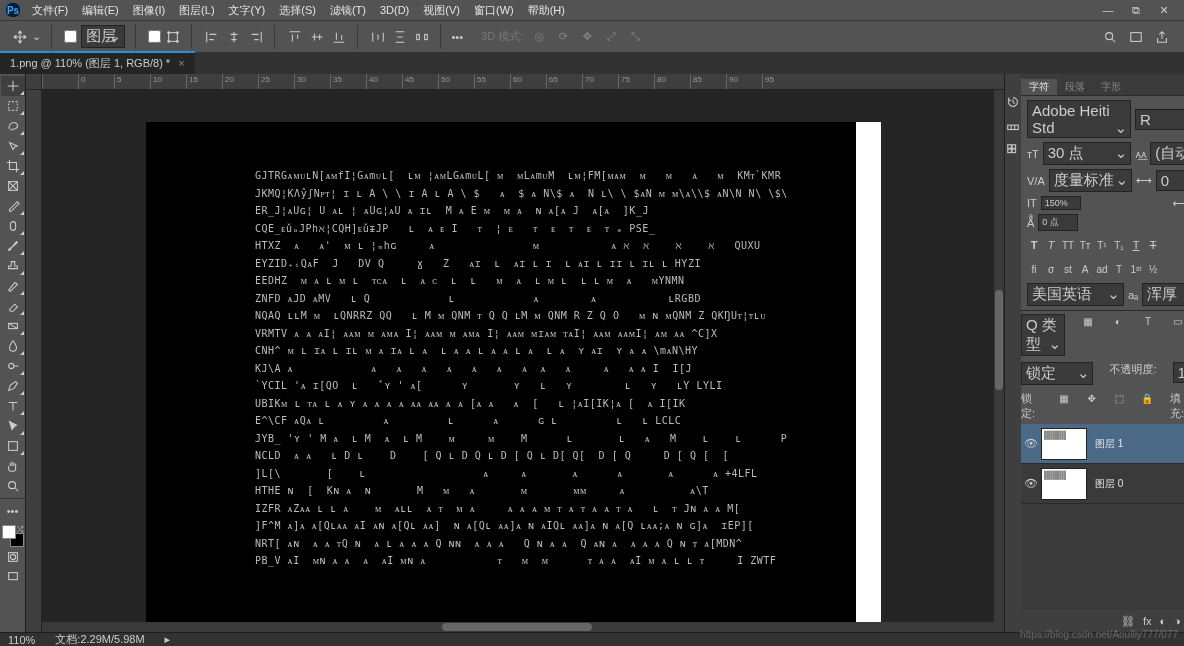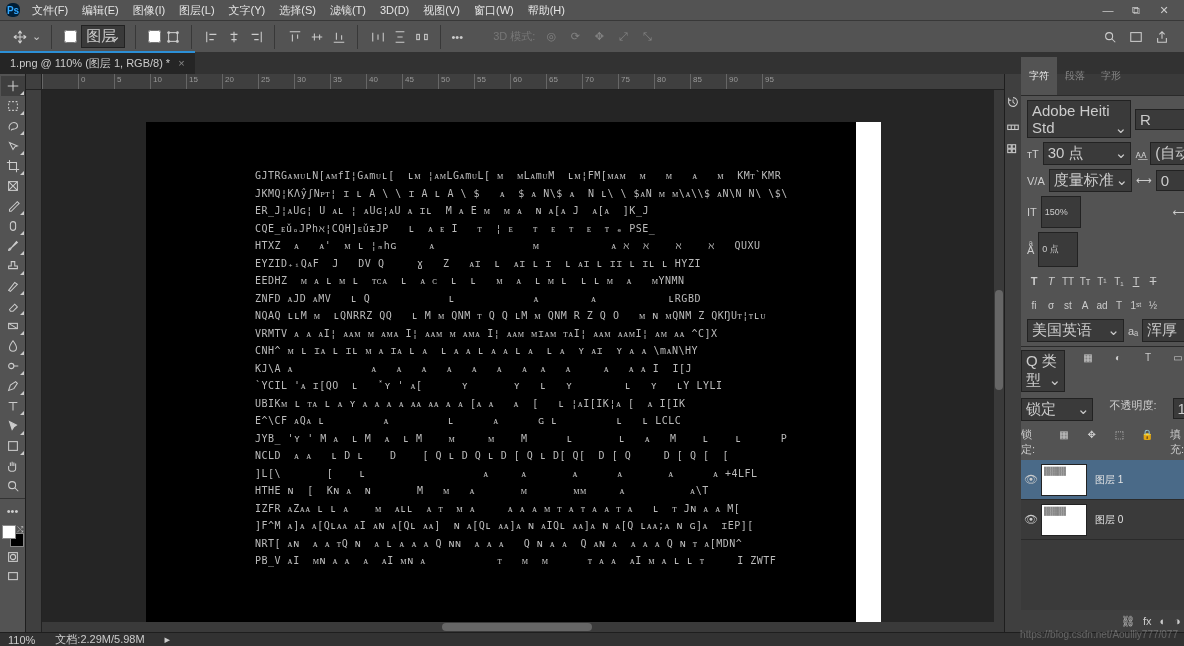--- a/index.html
+++ b/index.html
@@ -31,27 +31,27 @@
 .ruler-v{position:absolute;top:16px;left:0;bottom:0;width:16px;background:#3f3f3f;border-right:1px solid #222}
 .ruler-c{position:absolute;top:0;left:0;width:16px;height:16px;background:#3f3f3f;border-right:1px solid #222;border-bottom:1px solid #222}
 .canvas{position:absolute;top:48px;left:120px;width:735px;height:500px;background:#000;display:flex}
 .canvas-txt{flex:1;padding:45px 10px 10px 109px;font-family:monospace;font-size:10px;color:#bbb;letter-spacing:0.5px;line-height:17.5px;white-space:pre;overflow:hidden}
 .canvas-white{width:25px;background:#fff}
 .right{width:180px;background:#535353;display:flex;border-left:1px solid #1e1e1e}
 .rcol1{width:20px;background:#3f3f3f;display:flex;flex-direction:column;align-items:center;gap:8px;padding-top:20px}
 .rcol1 div{width:16px;height:16px;display:flex;align-items:center;justify-content:center;color:#bbb;font-size:10px}
 .rcol2{flex:1;display:flex;flex-direction:column}
 .ptabs{display:flex;height:22px;align-items:end;border-bottom:1px solid #2a2a2a;background:#3a3a3a}
-.ptab{padding:12px 8px;font-size:10px;color:#888}
+.ptab{padding:1px 8px;font-size:10px;color:#888}
 .ptab.active{color:#eee;background:#535353}
 .charpanel{padding:4px 6px;display:flex;flex-direction:column;gap:4px;font-size:9px}
 .crow{display:flex;align-items:center;gap:4px}
 .csel{background:#3a3a3a;border:1px solid #222;padding:1px 4px;flex:1;color:#ccc;font-size:15px;position:relative}
 .csel::after{content:"⌄";position:absolute;right:3px}
-.cinput{background:#3a3a3a;border:1px solid #222;padding:10px 3px;width:40px;color:#ccc;font-size:9px}
+.cinput{background:#3a3a3a;border:1px solid #222;padding:1px 3px;width:40px;color:#ccc;font-size:9px}
 .swatch{width:24px;height:14px;background:#fff;border:1px solid #222}
 .txtbtns{display:flex;gap:3px;padding:3px 0}
 .txtbtn{width:14px;height:14px;display:flex;align-items:center;justify-content:center;color:#ccc;font-size:10px}
 .proppanel{border-top:1px solid #2a2a2a;padding:0}
 .layerspanel{flex:1;display:flex;flex-direction:column;border-top:1px solid #2a2a2a}
 .layeropts{display:flex;align-items:flex-start;gap:16px;padding:3px 0;font-size:9px}
 .llist{flex:1;background:#3a3a3a;overflow:auto}
 .layer{display:flex;align-items:center;height:40px;border-bottom:1px solid #2a2a2a;padding-right:6px}
 .layer.sel{background:#4a6a88}
 .leye{width:20px;display:flex;justify-content:center;color:#ccc;font-size:11px}
@@ -161,21 +161,21 @@
         </svg>
       </span>
     <span class="opt-ico">
         <svg viewBox="0 0 16 16">
           <rect x="2" y="5" width="3" height="6"></rect>
           <rect x="11" y="5" width="3" height="6"></rect>
         </svg>
       </span>
   </div>
   <span class="opt-ico">•••</span>
-  <span style="margin-left:20px;color:#777">3D 模式:</span>
+  <span style="margin-left:8px;color:#777">3D 模式:</span>
   <span class="opt-ico" style="opacity:0.4">◎</span>
   <span class="opt-ico" style="opacity:0.4">⟳</span>
   <span class="opt-ico" style="opacity:0.4">✥</span>
   <span class="opt-ico" style="opacity:0.4">⤢</span>
   <span class="opt-ico" style="opacity:0.4">⤡</span>
   <div class="opt-end">
     <span class="opt-ico">
         <svg viewBox="0 0 16 16">
           <circle cx="7" cy="7" r="4"></circle>
           <path d="M10 10l4 4"></path>

